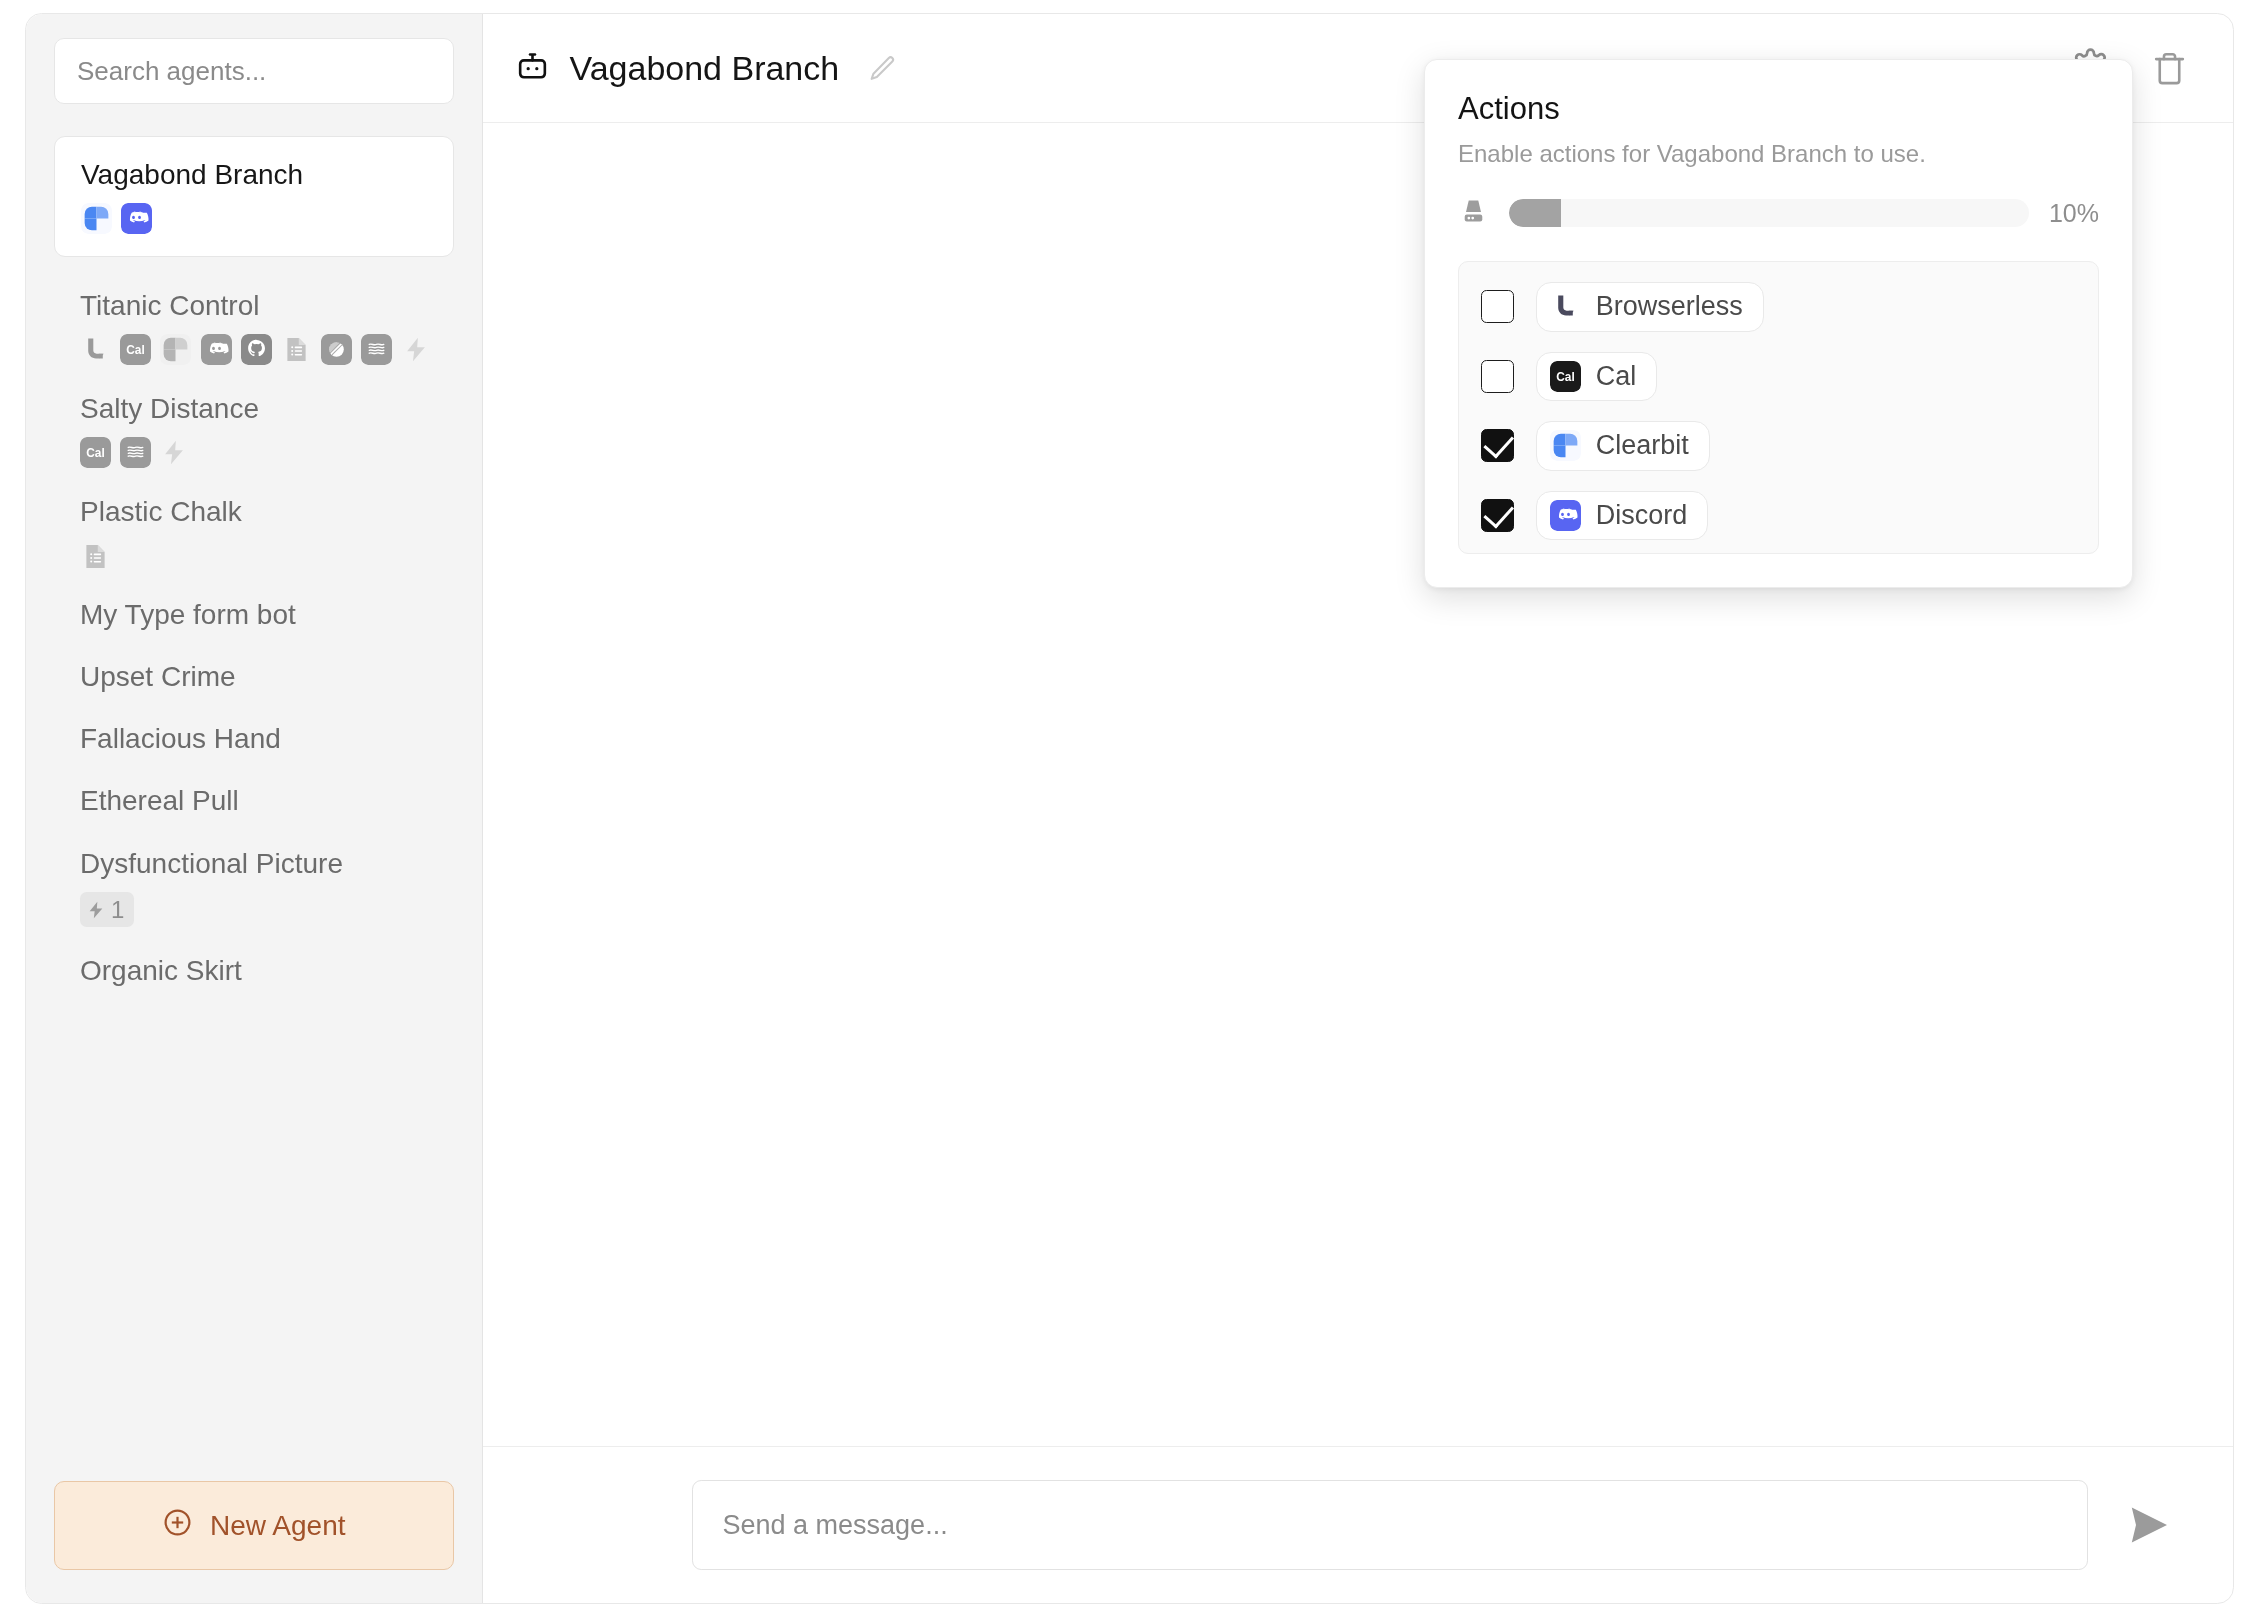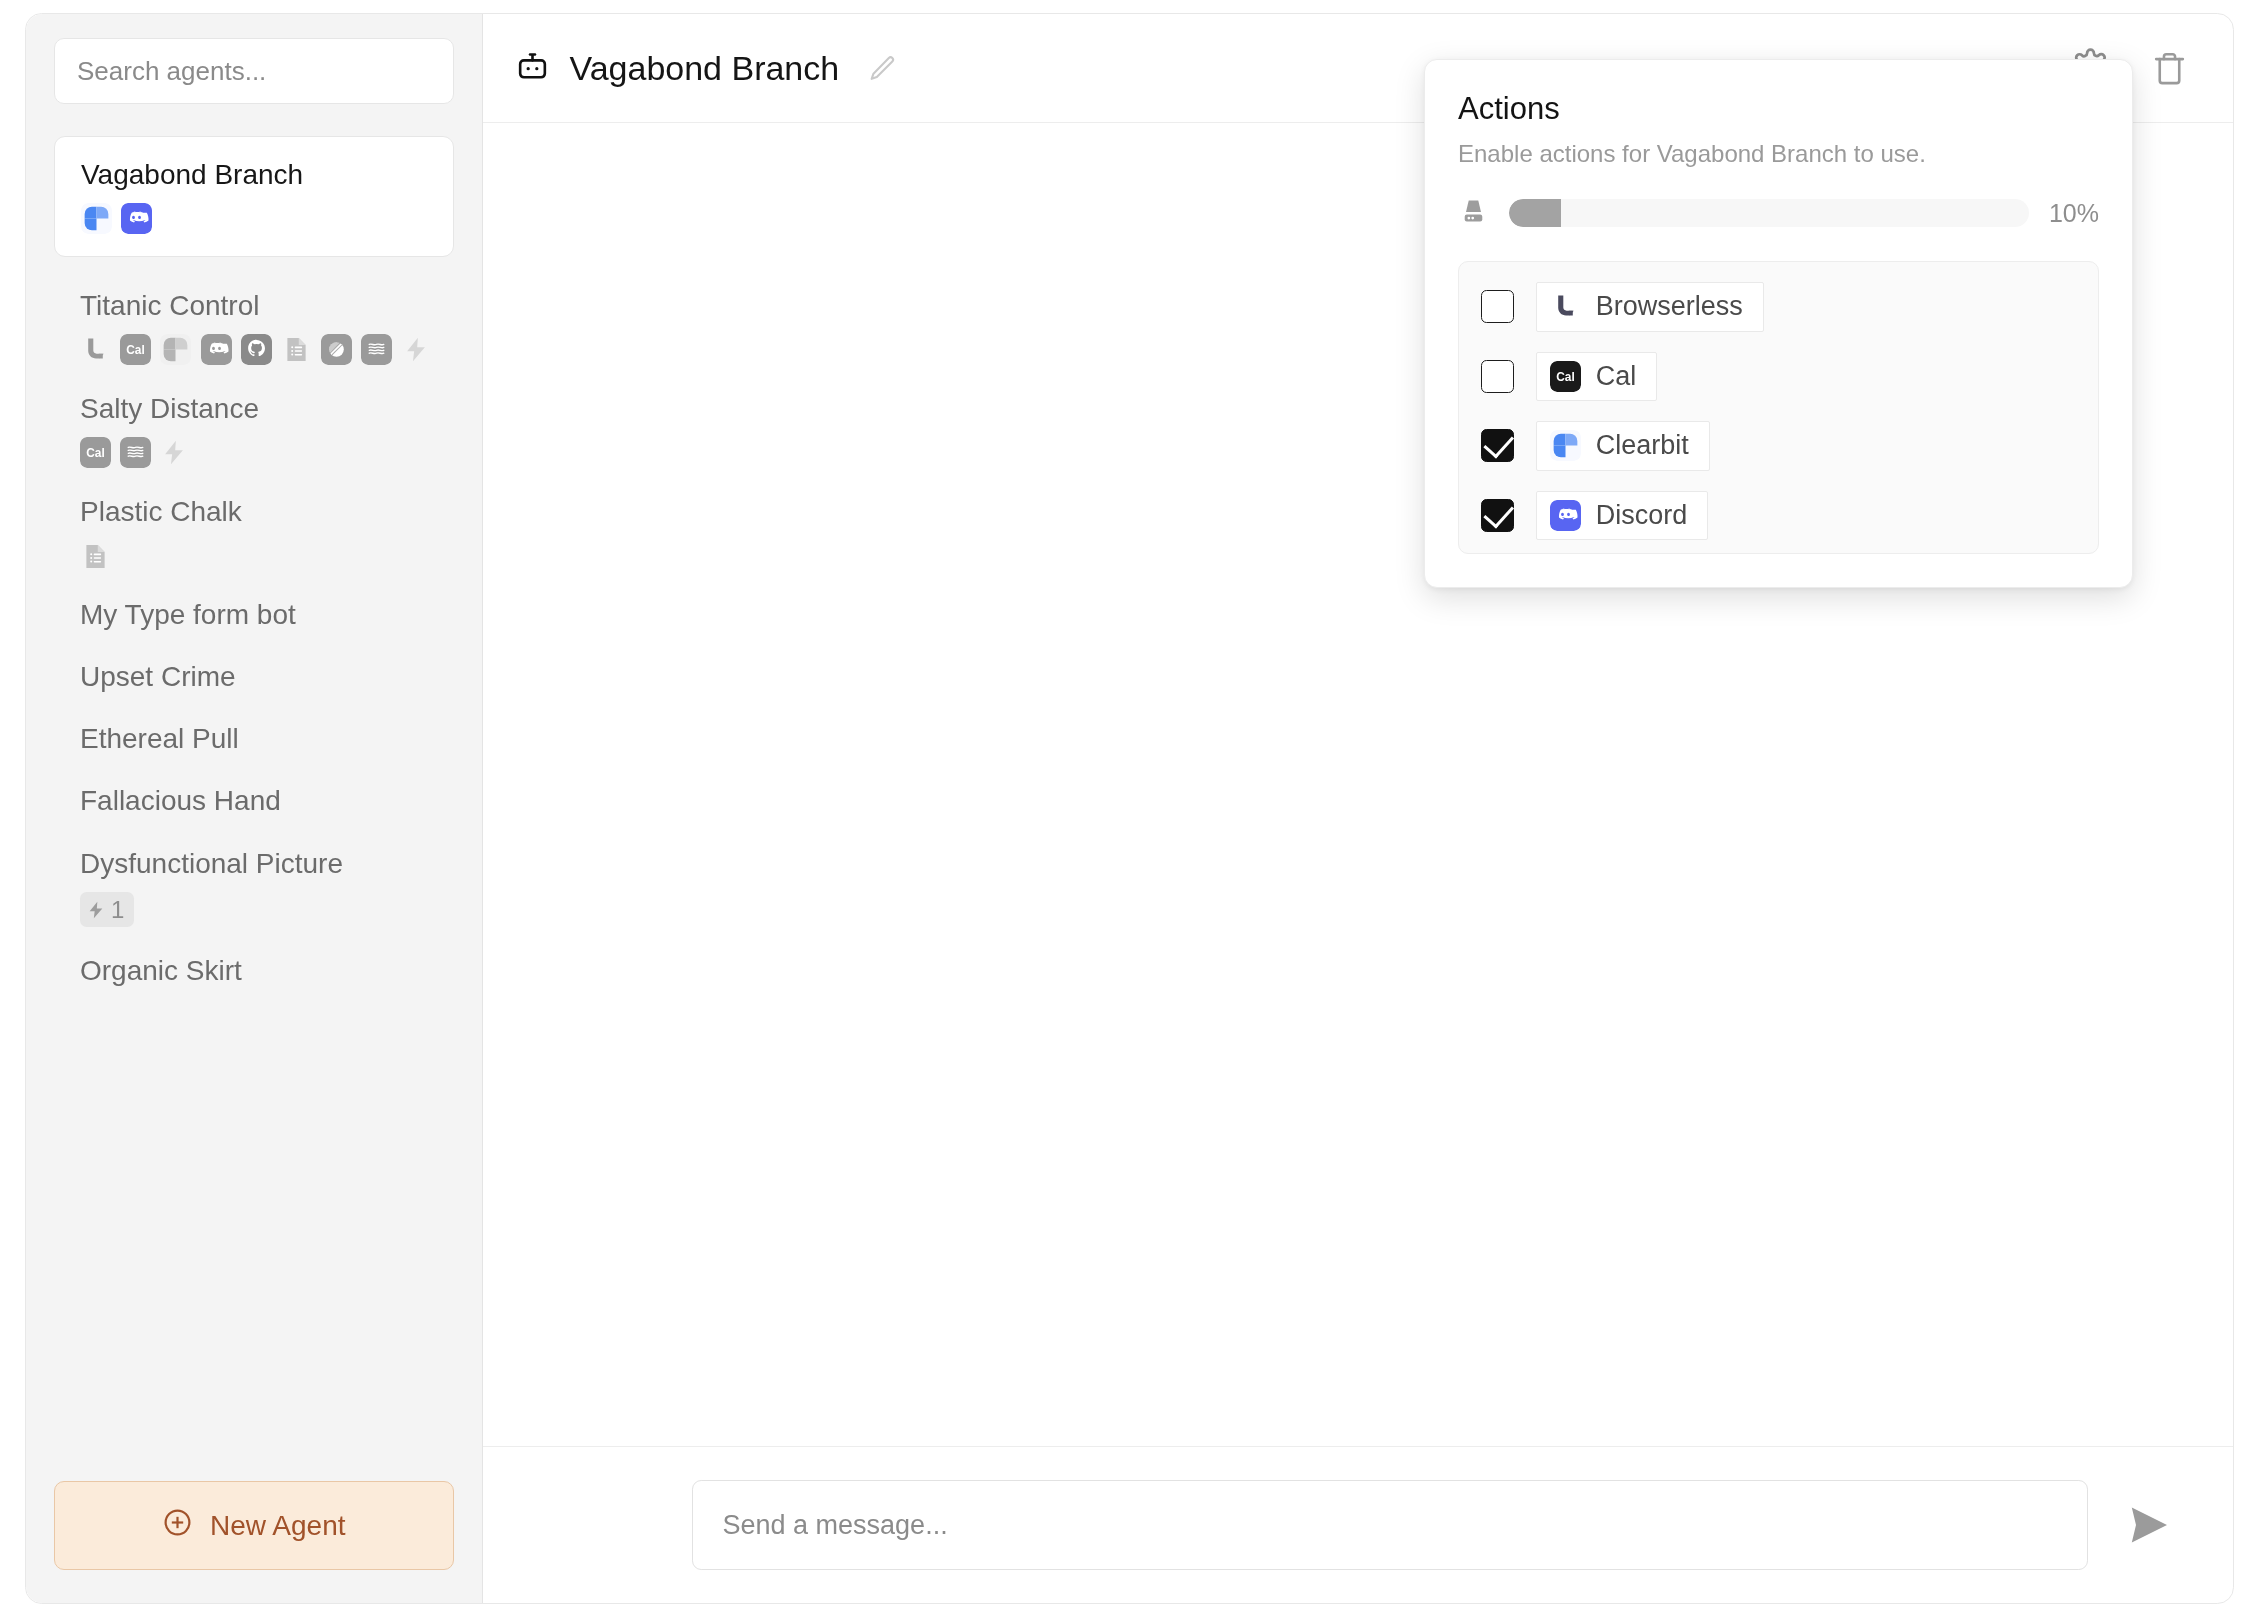--- a/index.html
+++ b/index.html
@@ -250,21 +250,21 @@
     border: solid #ffffff;
     border-width: 0 3.7px 3.7px 0;
     transform: rotate(42deg) translate(-0.9px,-2.8px);
   }
   .chip {
     display: inline-flex;
     align-items: center;
     gap: 14.8px;
     border: 0.9px solid #e9e9e9;
     background: #ffffff;
-    border-radius: 2px;
+    border-radius: 15px;
     padding: 8.3px 20px 8.3px 13px;
     cursor: pointer;
   }
   .chip-label { font-size: 27px; color: #4a4a4a; white-space: nowrap; }
 </style>
 </head>
 <body>
 
 <div class="app-frame">
 
@@ -419,24 +419,24 @@
             </span>
           </div>
         </div>
         <div class="agent-row">
           <div class="name">My Type form bot</div>
         </div>
         <div class="agent-row">
           <div class="name">Upset Crime</div>
         </div>
         <div class="agent-row">
+          <div class="name">Fallacious Hand</div>
+        </div>
+        <div class="agent-row">
           <div class="name">Ethereal Pull</div>
-        </div>
-        <div class="agent-row">
-          <div class="name">Fallacious Hand</div>
         </div>
         <div class="agent-row">
           <div class="name">Dysfunctional Picture</div>
           <div class="icons">
             <span class="bolt-badge">
               <svg width="20" height="24" viewBox="0 0 24 24">
                 <path d="M13.6 2 4.4 13.6h6L9.4 22l10.2-11.9h-6.6z" fill="#9d9d9d"></path>
               </svg>
               <span>1</span>
             </span>

